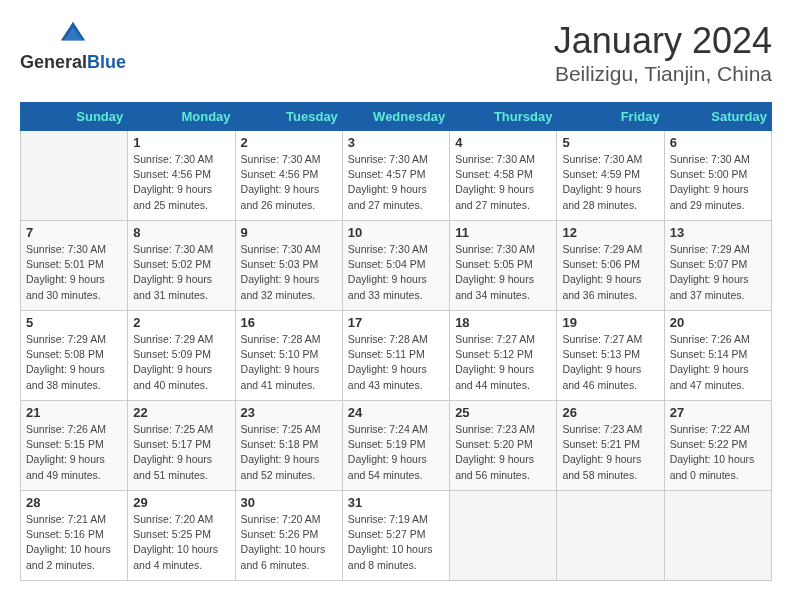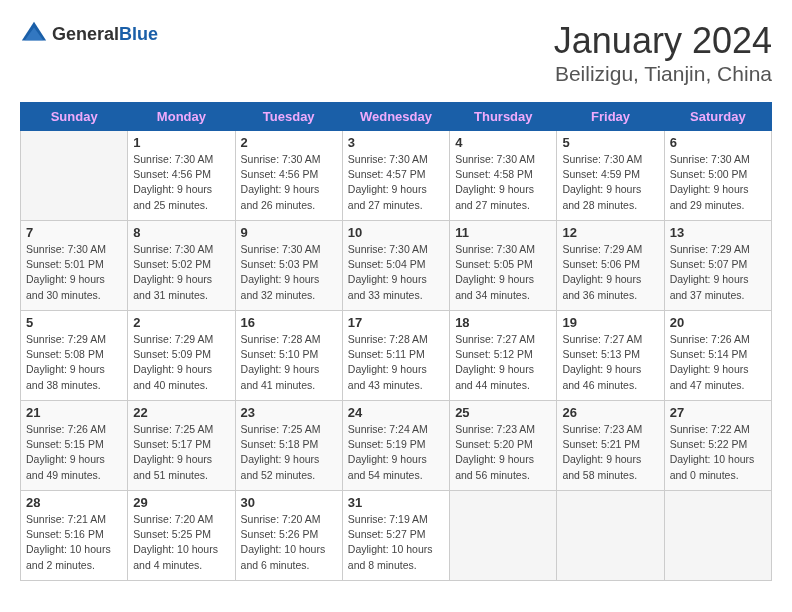--- a/index.html
+++ b/index.html
@@ -13,20 +13,21 @@
     .header {
       display: flex;
       justify-content: space-between;
       align-items: flex-start;
       margin-bottom: 16px;
     }
     .logo {
       display: flex;
       align-items: center;
       gap: 4px;
+      flex-direction: column;
     }
     .logo-icon {
       width: 28px;
       height: 28px;
     }
     .title-area {
       text-align: right;
     }
     .month-title {
       font-size: 36px;
@@ -37,24 +38,24 @@
       font-size: 21px;
       color: #555;
     }
     table {
       width: 100%;
       border-collapse: collapse;
       table-layout: fixed;
     }
     thead tr th {
       background-color: #1a5fa8;
-      color: #f0abfc;
+      color: #5eead4;
       padding: 6px 4px;
       font-size: 13px;
-      text-align: center;
+      text-align: right;
       border: 1px solid #1a5fa8;
     }
     tbody tr td {
       border: 1px solid #ccc;
       vertical-align: top;
       padding: 4px 5px;
       font-size: 11px;
       color: #333;
       height: 90px;
       background: #fff;

